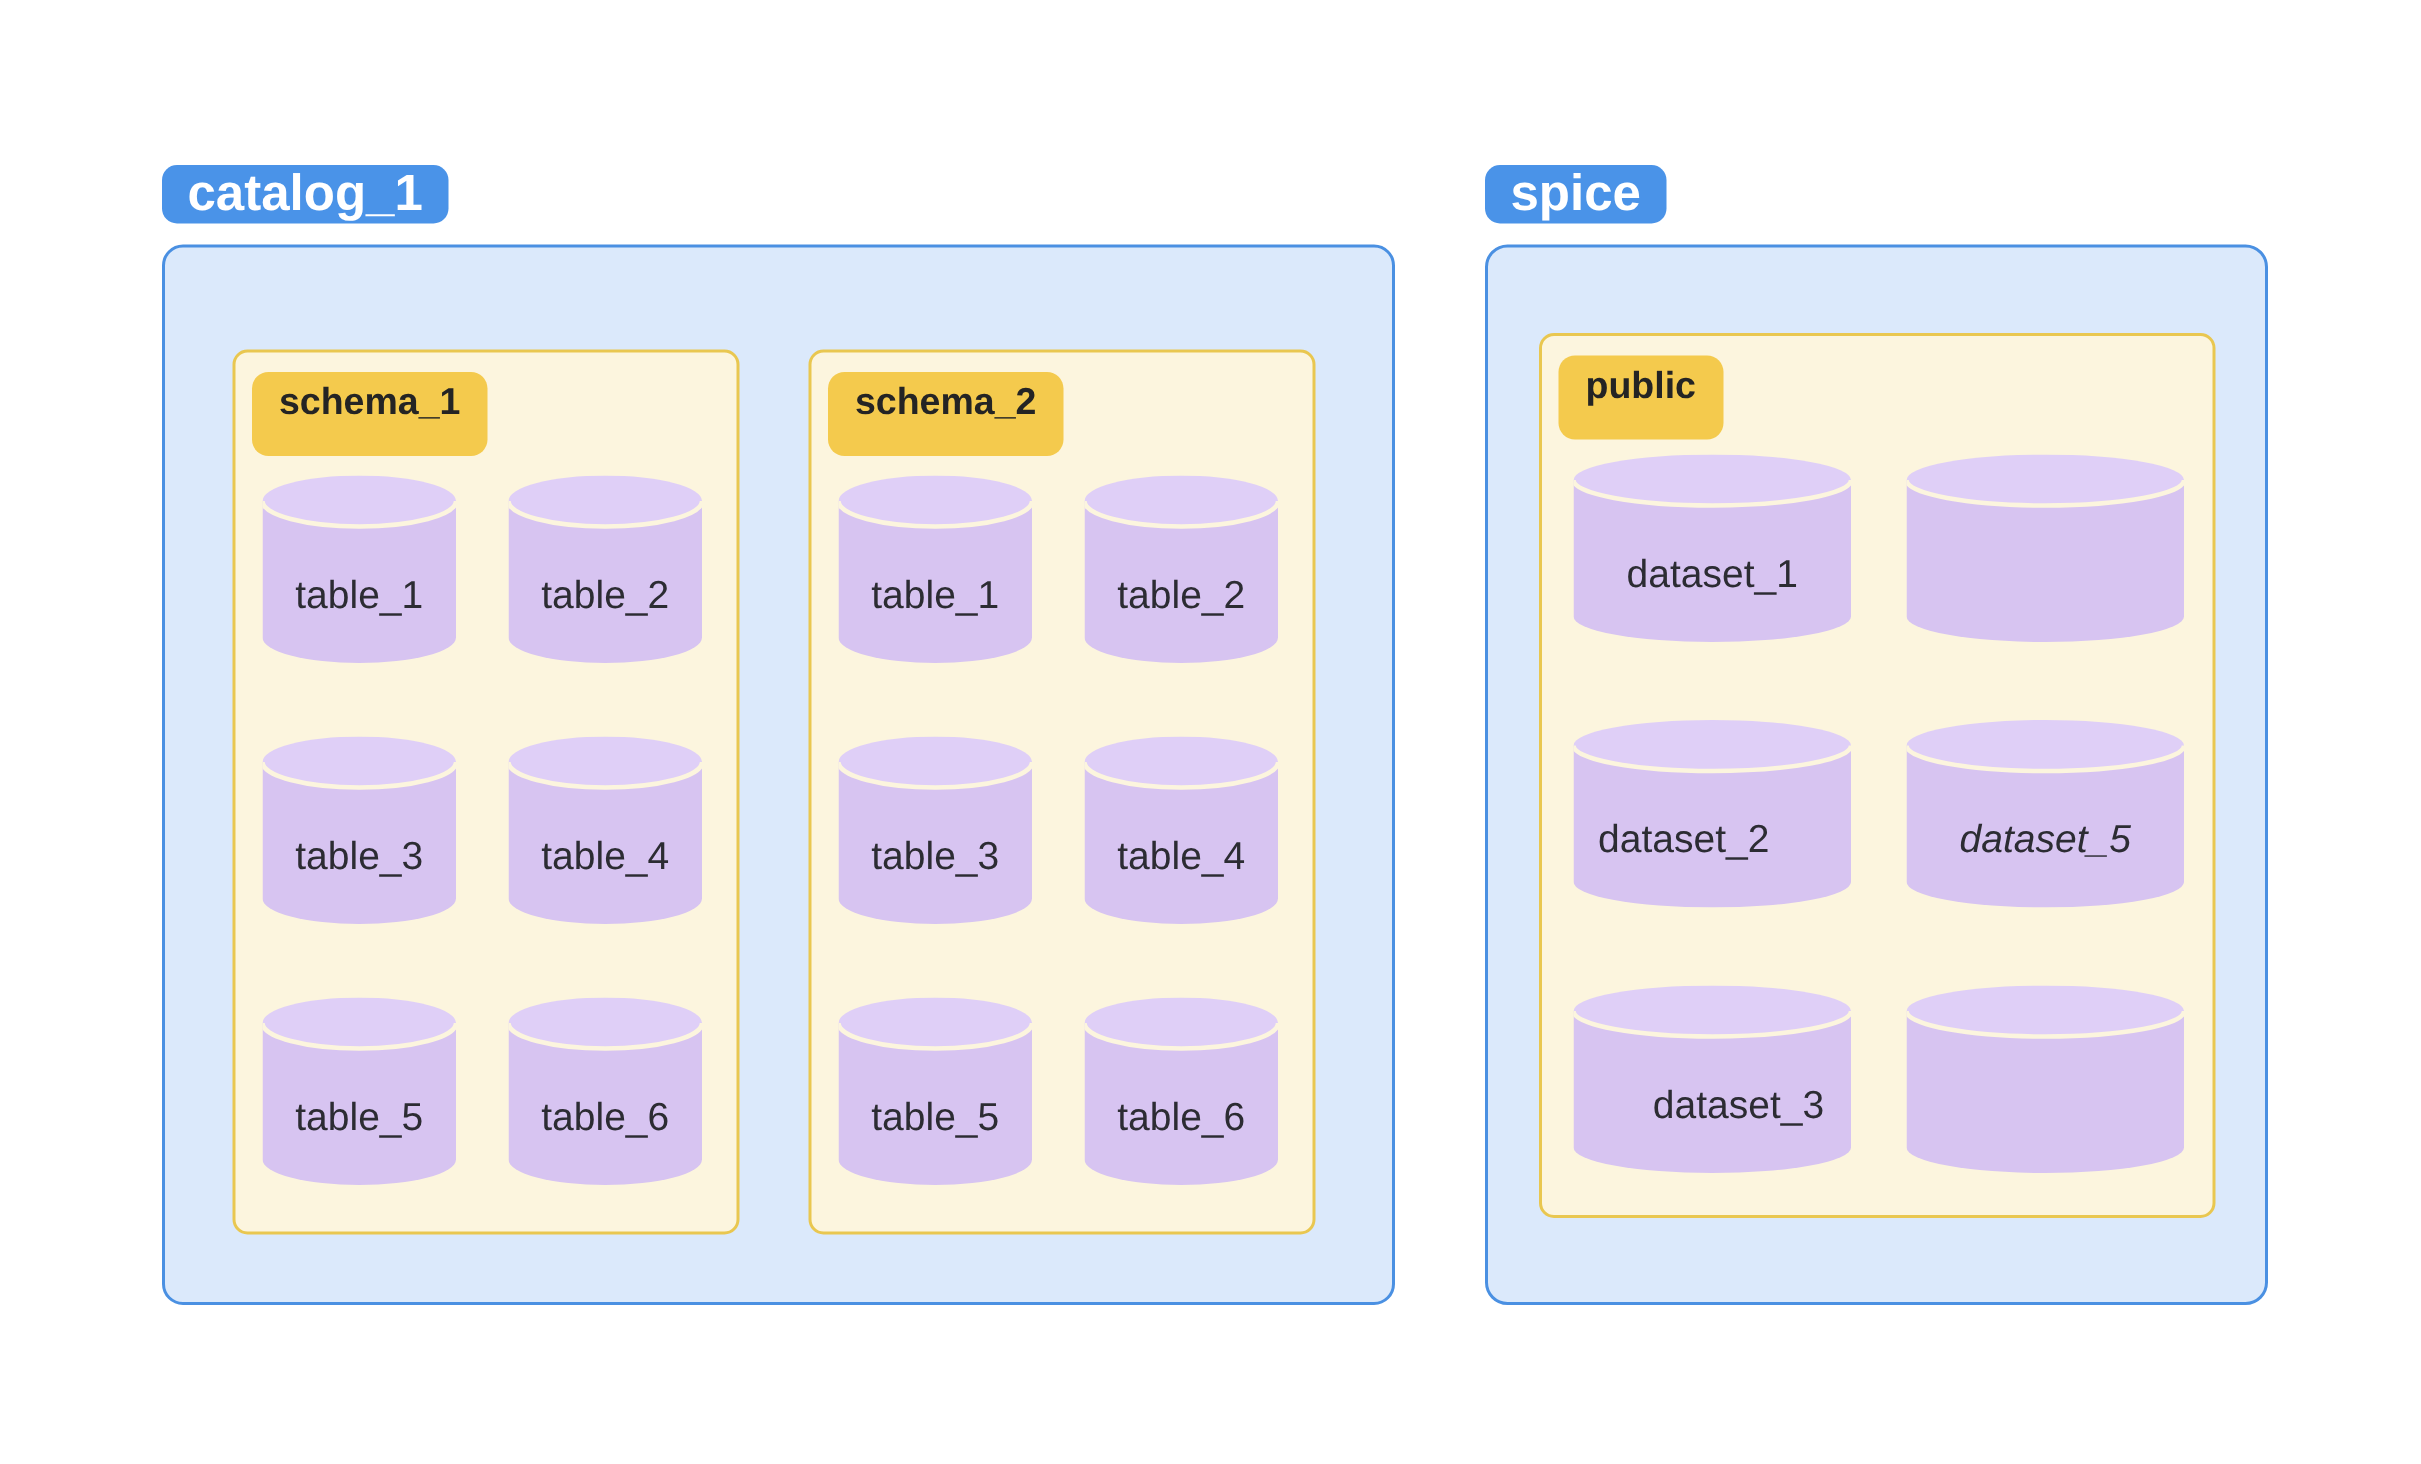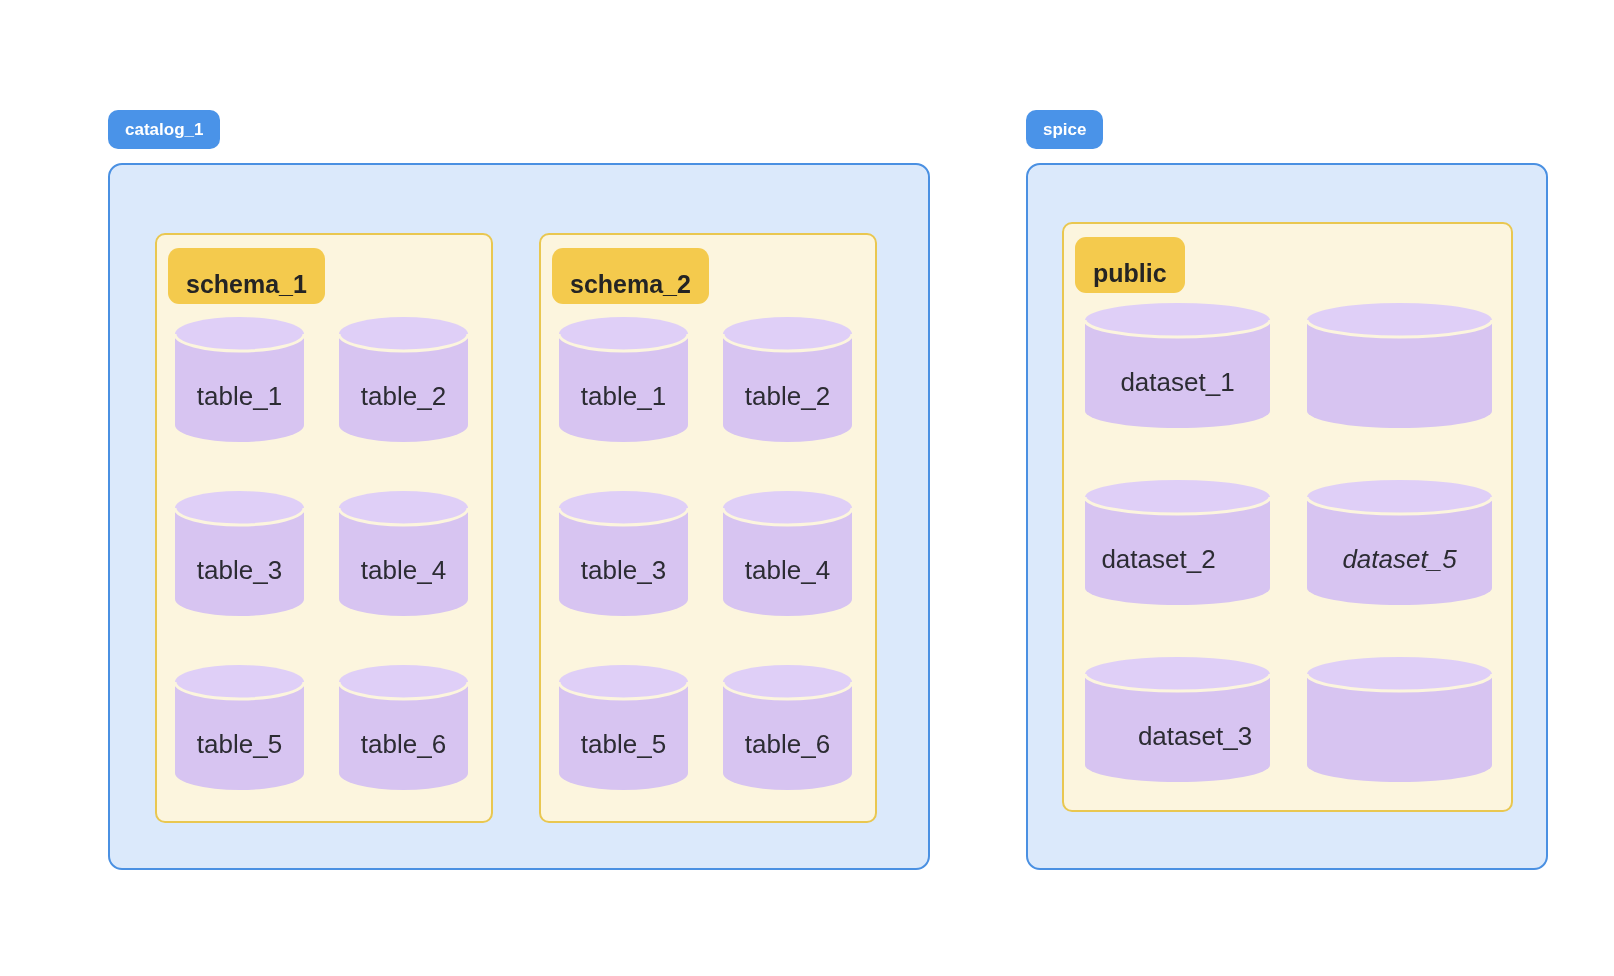--- a/index.html
+++ b/index.html
@@ -18,40 +18,40 @@
   *{box-sizing:border-box;margin:0;padding:0;}
   html,body{width:1614px;height:976px;}
   body{
     background:#ffffff;
     font-family:"Liberation Sans","DejaVu Sans",sans-serif;
     position:relative;
     overflow:hidden;
   }
   .group{position:absolute;top:110px;}
   .group-left{left:108px;width:822px;height:760px;}
-  .group-right{left:990px;width:522px;height:760px;margin-left:36px;}
+  .group-right{left:990px;width:522px;height:760px;}
 
   .top-badge{
     position:absolute;left:0;top:0;
     height:39px;line-height:39px;
     padding:0 17px;
     border-radius:10px;
     background:var(--blue-badge);
     color:#ffffff;
-    font-size:17px;font-weight:700;
+    font-size:34px;font-weight:700;
     white-space:nowrap;
   }
   .blue-container{
     position:absolute;left:0;top:53px;
     background:var(--blue-fill);
     border:2px solid var(--blue-border);
     border-radius:14px;
   }
   .group-left .blue-container{width:822px;height:707px;}
-  .group-right .blue-container{width:522px;height:707px;}
+  .group-right .blue-container{width:522px;height:707px;border-radius:15px;}
 
   .schema-box{
     position:absolute;
     background:var(--cream-fill);
     border:2px solid var(--gold-border);
     border-radius:10px;
     width:338px;height:590px;
     top:68px;
   }
   .schema-box.pos-0{left:45px;}
@@ -60,21 +60,21 @@
     position:absolute;
     background:var(--cream-fill);
     border:2px solid var(--gold-border);
     border-radius:10px;
     width:451px;height:590px;
     left:34px;top:57px;
   }
   .box-badge{
     position:absolute;left:11px;top:13px;
     height:56px;line-height:41px;
-    padding:16px 18px;
+    padding:0 18px;
     border-radius:11px;
     background:var(--gold-badge);
     color:var(--badge-dark-text);
     font-size:25px;font-weight:700;
     white-space:nowrap;
   }
   .cyl-grid{
     position:absolute;
     display:grid;
   }

